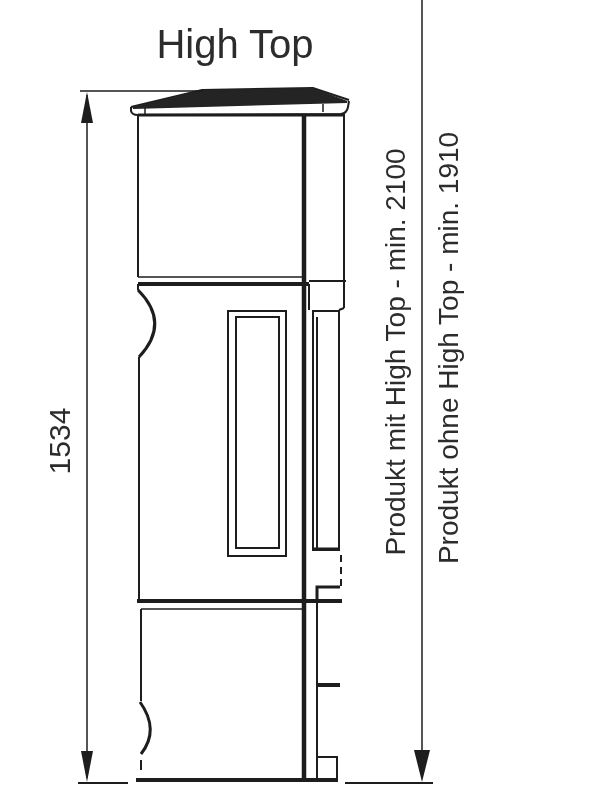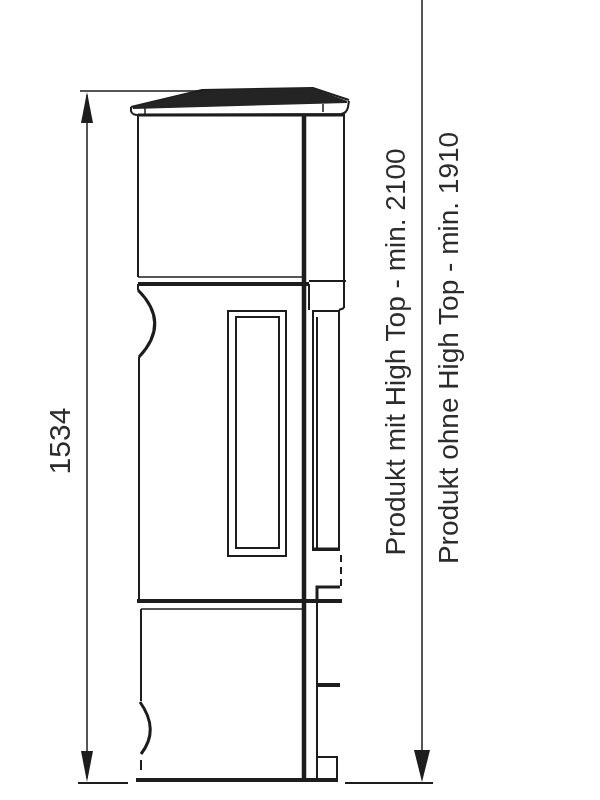--- a/index.html
+++ b/index.html
@@ -99,16 +99,17 @@
       <line x1="78" y1="783" x2="128" y2="783"></line>
     </g>
 
     <g>
       <line x1="422" y1="0" x2="422" y2="778" stroke-width="1.5"></line>
       <polygon points="422,782 414,750 430,750" fill="#1d1d1d" stroke="none"></polygon>
       <line x1="345" y1="783" x2="433" y2="783"></line>
     </g>
   </svg>
 
+  <div class="lbl title">High Top</div>
   <div class="lbl rot dim-1534">1534</div>
   <div class="lbl rot dim-mit">Produkt mit High Top - min. 2100</div>
   <div class="lbl rot dim-ohne">Produkt ohne High Top - min. 1910</div>
 </div>
 
 </body></html>

